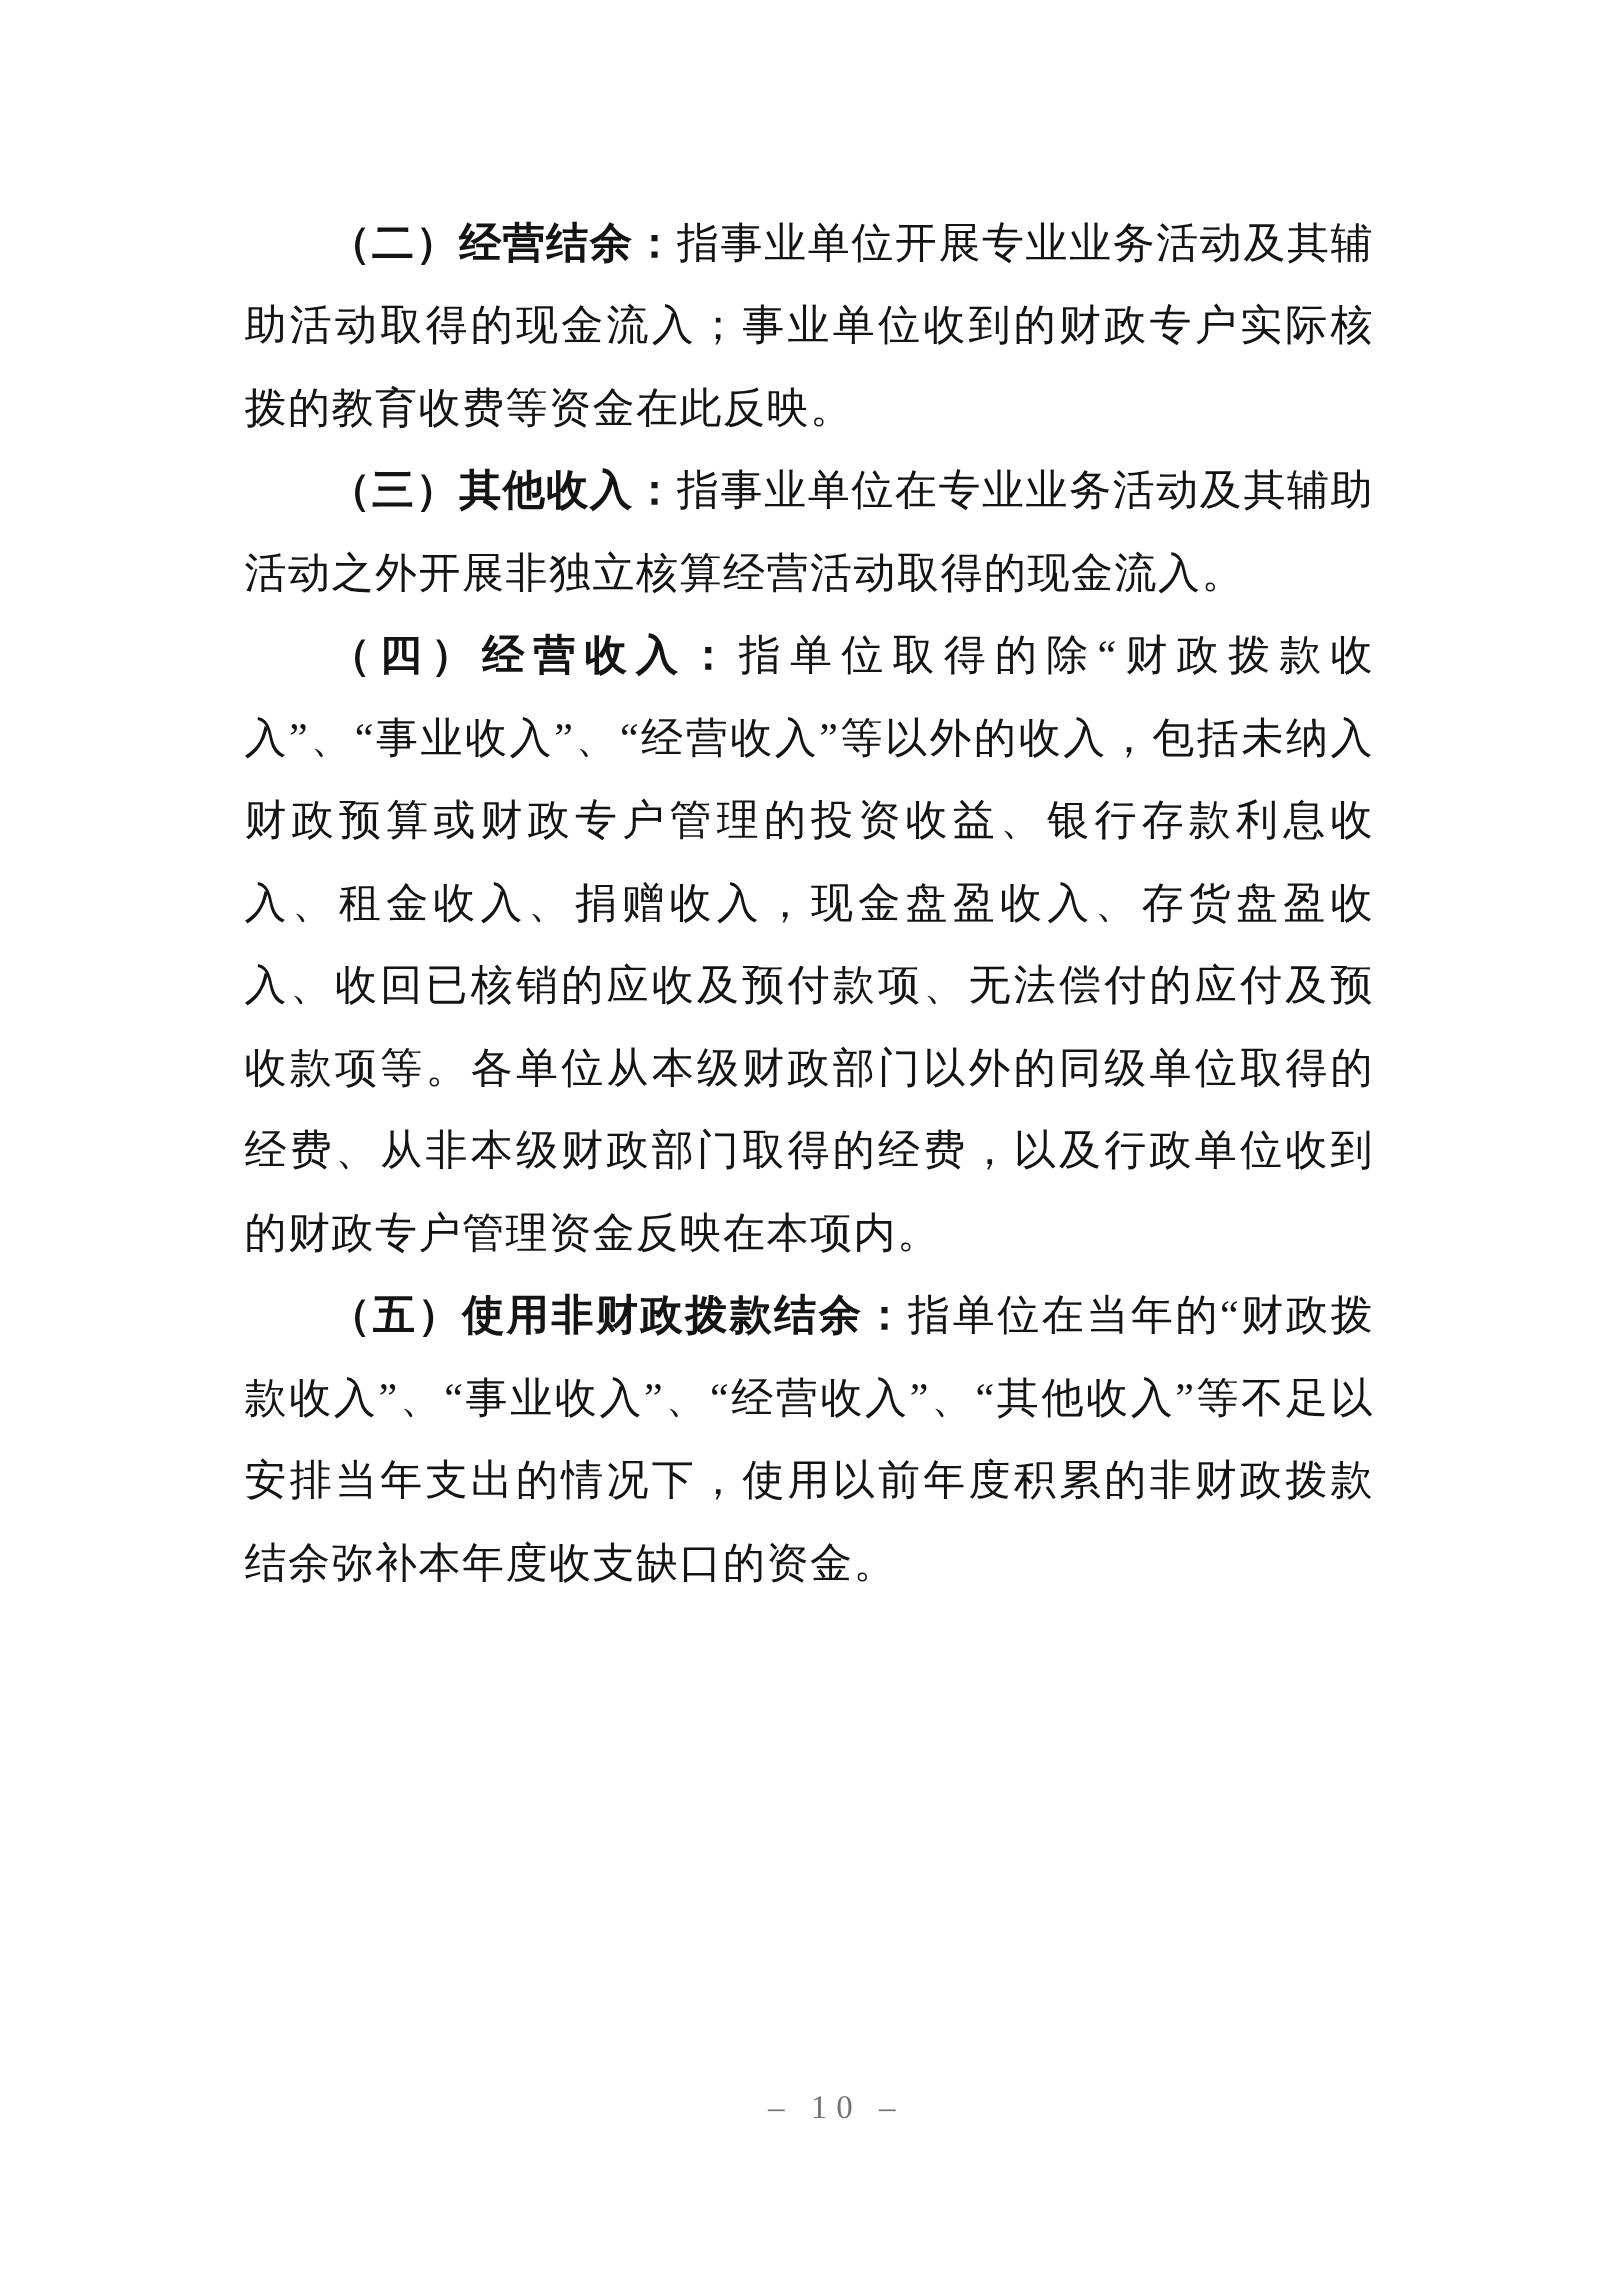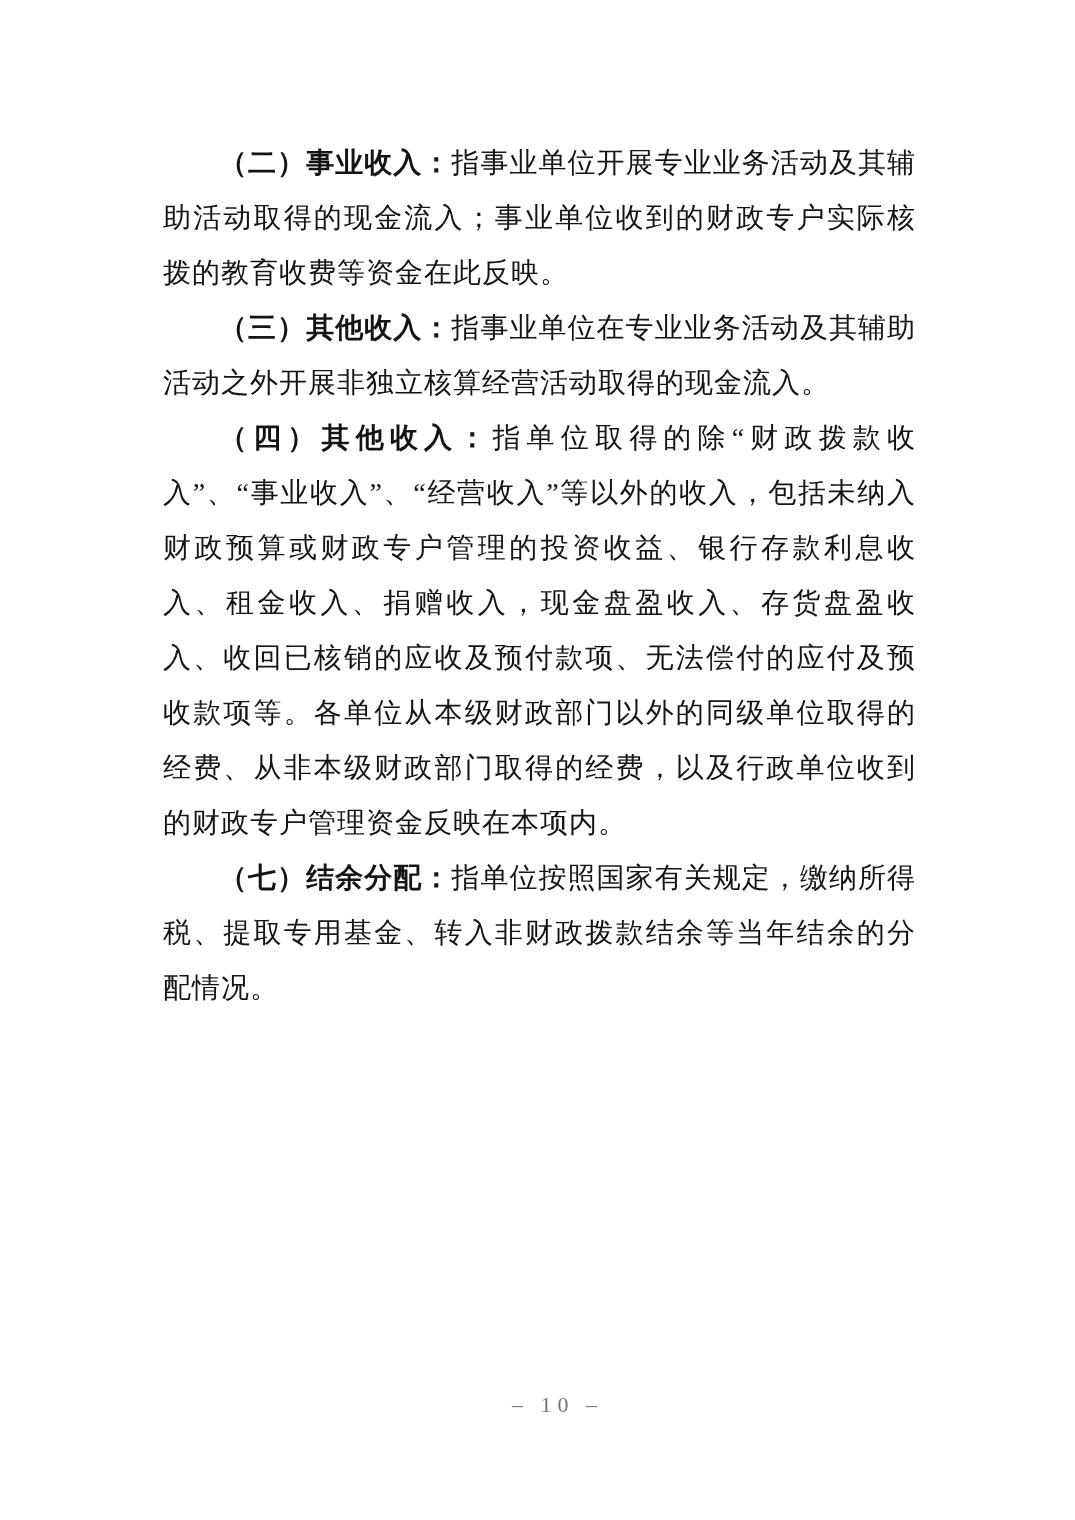--- a/index.html
+++ b/index.html
@@ -51,26 +51,26 @@
     line-height: 30px;
     padding-left: 20px;
   }
 </style>
 </head>
 <body>
 
 <div class="page">
   <div class="content">
 
-    <p class="para"><span class="lead">（二）事业收入：</span><span>指事业单位开展专业业务活动及其辅助活动取得的现金流入；事业单位收到的财政专户实际核拨的教育收费等资金在此反映。</span></p>
+    <p class="para"><span class="lead">（二）经营结余：</span><span>指事业单位开展专业业务活动及其辅助活动取得的现金流入；事业单位收到的财政专户实际核拨的教育收费等资金在此反映。</span></p>
 
     <p class="para"><span class="lead">（三）其他收入：</span><span>指事业单位在专业业务活动及其辅助活动之外开展非独立核算经营活动取得的现金流入。</span></p>
 
-    <p class="para"><span class="lead">（四）其他收入：</span><span>指单位取得的除“财政拨款收入”、“事业收入”、“经营收入”等以外的收入，包括未纳入财政预算或财政专户管理的投资收益、银行存款利息收入、租金收入、捐赠收入，现金盘盈收入、存货盘盈收入、收回已核销的应收及预付款项、无法偿付的应付及预收款项等。各单位从本级财政部门以外的同级单位取得的经费、从非本级财政部门取得的经费，以及行政单位收到的财政专户管理资金反映在本项内。</span></p>
+    <p class="para"><span class="lead">（四）经营收入：</span><span>指单位取得的除“财政拨款收入”、“事业收入”、“经营收入”等以外的收入，包括未纳入财政预算或财政专户管理的投资收益、银行存款利息收入、租金收入、捐赠收入，现金盘盈收入、存货盘盈收入、收回已核销的应收及预付款项、无法偿付的应付及预收款项等。各单位从本级财政部门以外的同级单位取得的经费、从非本级财政部门取得的经费，以及行政单位收到的财政专户管理资金反映在本项内。</span></p>
+
+    <p class="para"><span class="lead">（五）使用非财政拨款结余：</span><span>指单位在当年的“财政拨款收入”、“事业收入”、“经营收入”、“其他收入”等不足以安排当年支出的情况下，使用以前年度积累的非财政拨款结余弥补本年度收支缺口的资金。</span></p>
 
 
-
-    <p class="para"><span class="lead">（七）结余分配：</span><span>指单位按照国家有关规定，缴纳所得税、提取专用基金、转入非财政拨款结余等当年结余的分配情况。</span></p>
 
   </div>
 
   <div class="footer">– 10 –</div>
 </div>
 
 </body></html>

